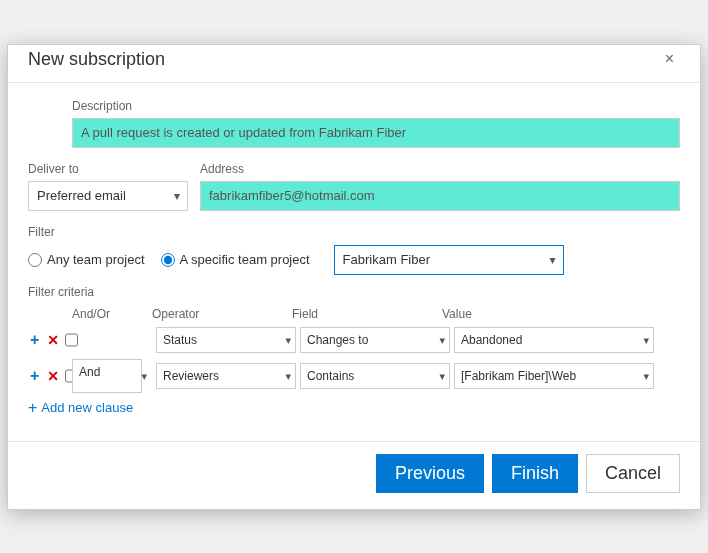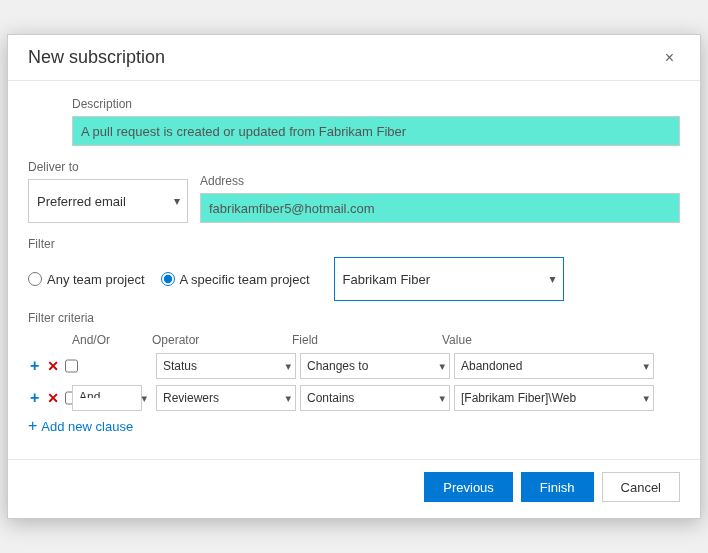--- a/index.html
+++ b/index.html
@@ -16,21 +16,21 @@
     }
     .dialog {
       background: #fff;
       border: 1px solid #ccc;
       box-shadow: 0 4px 20px rgba(0,0,0,0.25);
       width: 694px;
       padding: 0;
       position: relative;
     }
     .dialog-header {
-      padding: 12px 20px 12px 20px;
+      padding: 4px 20px 12px 20px;
       border-bottom: 1px solid #e8e8e8;
       display: flex;
       justify-content: space-between;
       align-items: center;
     }
     .dialog-title {
       font-size: 18px;
       font-weight: 400;
       color: #333;
     }
@@ -80,21 +80,21 @@
       display: inline-block;
     }
     .select-wrapper select {
       appearance: none;
       -webkit-appearance: none;
       border: 1px solid #ccc;
       padding: 5px 28px 5px 8px;
       font-size: 13px;
       color: #333;
       background: #fff;
-      height: 44px;
+      height: 30px;
       cursor: pointer;
       width: 100%;
     }
     .select-wrapper::after {
       content: "▾";
       position: absolute;
       right: 8px;
       top: 50%;
       transform: translateY(-50%);
       pointer-events: none;
@@ -235,21 +235,21 @@
       position: relative;
     }
     .and-or-wrap select {
       appearance: none;
       -webkit-appearance: none;
       border: 1px solid #ccc;
       padding: 4px 20px 12px 6px;
       font-size: 12px;
       color: #333;
       background: #fff;
-      height: 26px;
+      height: 34px;
       cursor: pointer;
       width: 70px;
     }
     .and-or-wrap::after {
       content: "▾";
       position: absolute;
       right: 5px;
       top: 50%;
       transform: translateY(-50%);
       pointer-events: none;
@@ -271,24 +271,24 @@
     .dialog-footer {
       display: flex;
       justify-content: flex-end;
       gap: 8px;
       padding: 12px 20px 16px 20px;
       border-top: 1px solid #e8e8e8;
       margin-top: 8px;
     }
     .btn {
       padding: 6px 18px;
-      font-size: 13px;
-      cursor: pointer;
-      border: 1px solid #ccc;
-      height: 30px;
+      font-size: 18px;
+      cursor: pointer;
+      border: 1px solid #ccc;
+      height: 39px;
     }
     .btn-primary {
       background: #0078d4;
       color: #fff;
       border-color: #0078d4;
     }
     .btn-default {
       background: #fff;
       color: #333;
     }

